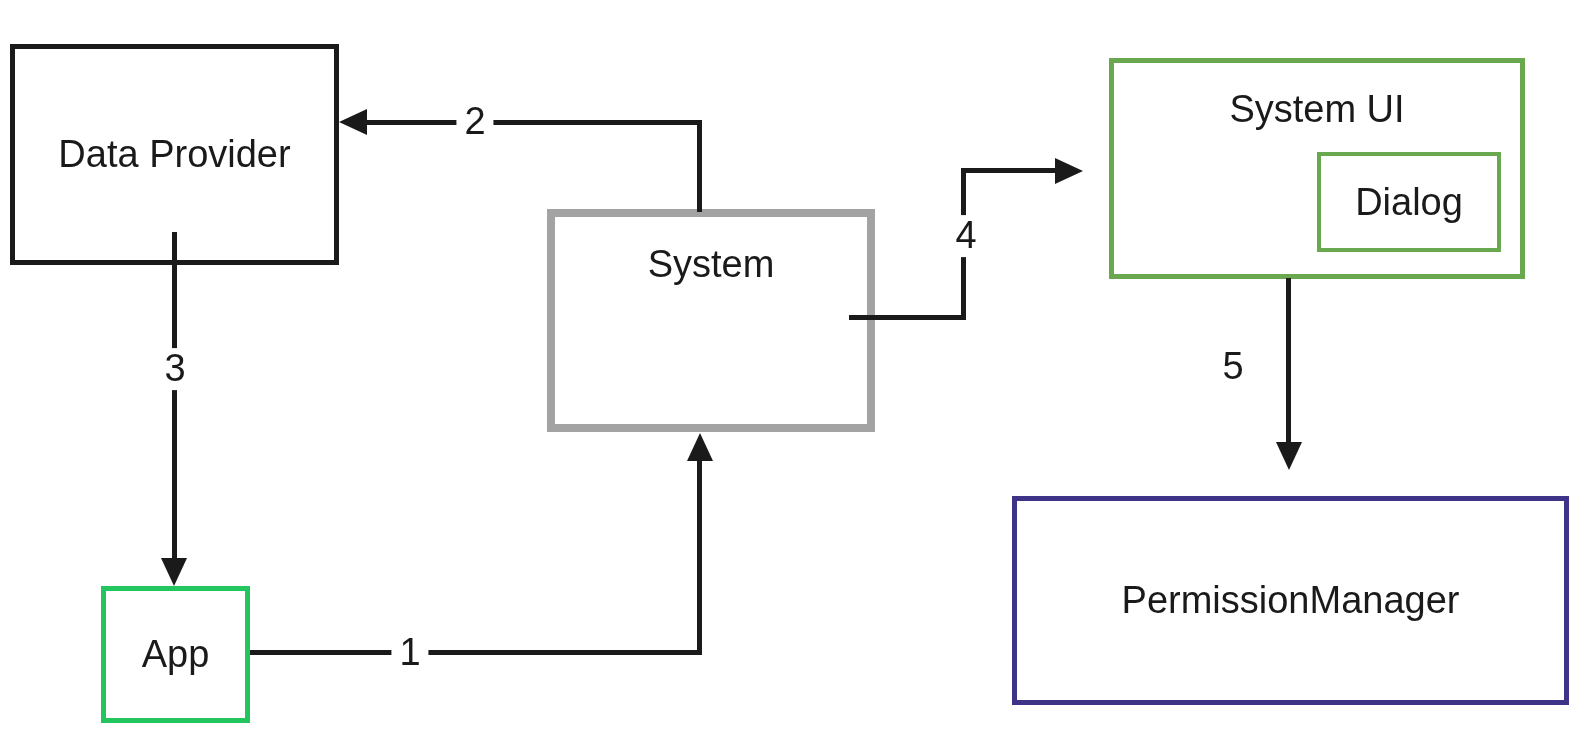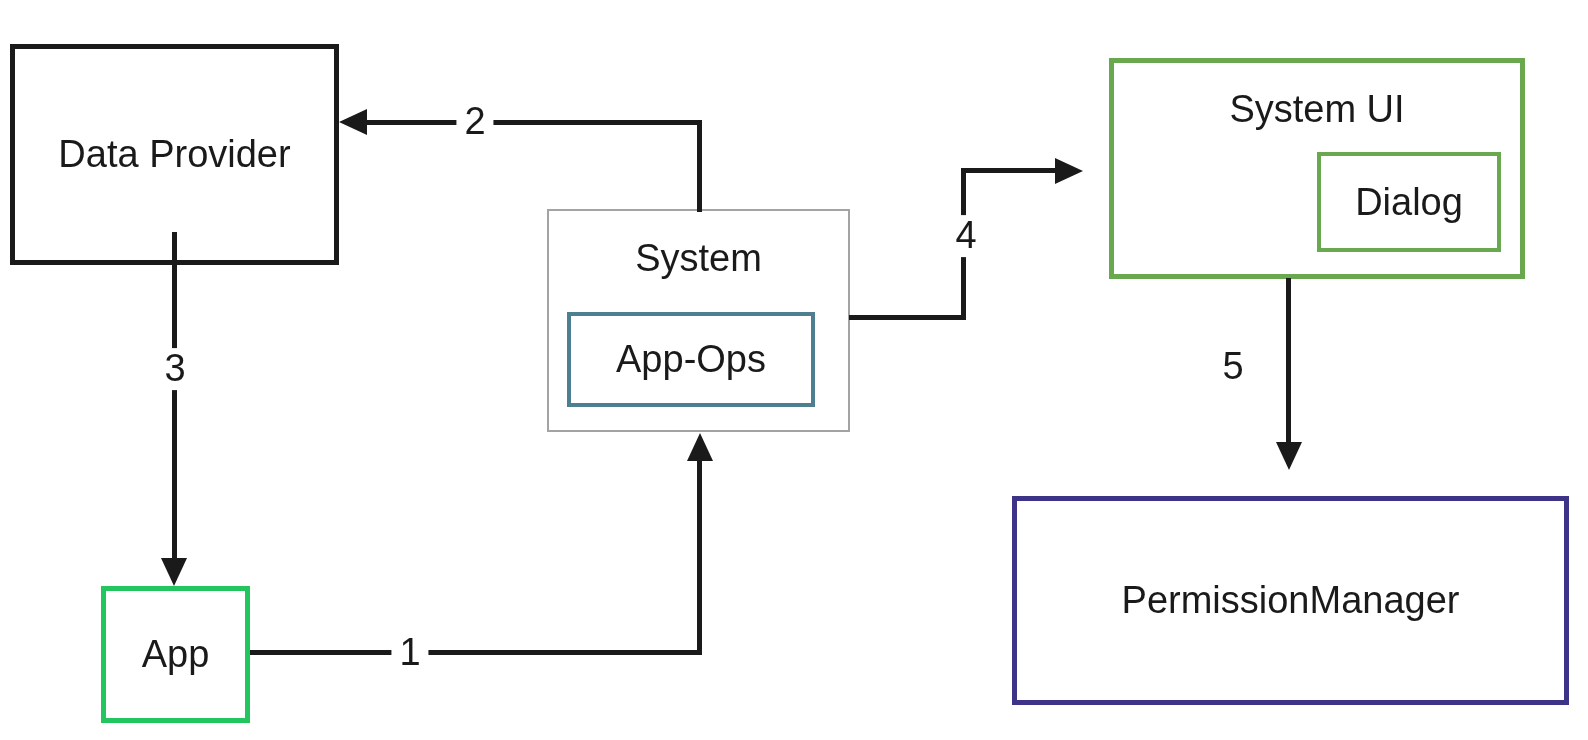--- a/index.html
+++ b/index.html
@@ -34,21 +34,21 @@
     justify-content: center;
   }
   .top-title {
     position: absolute;
     left: 0;
     right: 0;
     text-align: center;
   }
   
   .data-provider { left: 10px; top: 12px; width: 329px; height: 221px; border: 5px solid #1a1a1a; margin-top: 32px; }
-  .system        { left: 547px; top: 209px; width: 303px; height: 223px; border: 2px solid #a3a3a3; }
+  .system        { left: 547px; top: 209px; width: 328px; height: 223px; border: 8px solid #a3a3a3; }
   .app-ops       { left: 18px; top: 101px; width: 248px; height: 95px; border: 4px solid #4d7f91; position: absolute; box-sizing: border-box; background:#fff; }
   .system-ui     { left: 1082px; top: 58px; width: 416px; height: 221px; border: 5px solid #6aa84f; margin-left: 27px; }
   .dialog        { left: 203px; top: 89px; width: 184px; height: 100px; border: 4px solid #6aa84f; position: absolute; box-sizing: border-box; background:#fff; }
   .app           { left: 101px; top: 586px; width: 149px; height: 137px; border: 5px solid #22c55e; }
   .permission-manager { left: 1012px; top: 472px; width: 557px; height: 209px; border: 5px solid #3e3487; margin-top: 24px; }
 
   
   .h-line, .v-line {
     position: absolute;
     background: #1a1a1a;
@@ -80,25 +80,20 @@
 
   <div class="node data-provider">
     <div class="center-label">
       <span class="node-label">Data Provider</span>
     </div>
   </div>
 
   <div class="node system">
     <div class="top-title" style="top: 26px;">
       <span class="node-label">System</span>
-    </div>
-    <div class="app-ops">
-      <div class="center-label">
-        <span class="node-label">App-Ops</span>
-      </div>
     </div>
   </div>
 
   <div class="node system-ui">
     <div class="top-title" style="top: 25px;">
       <span class="node-label">System UI</span>
     </div>
     <div class="dialog">
       <div class="center-label">
         <span class="node-label">Dialog</span>

